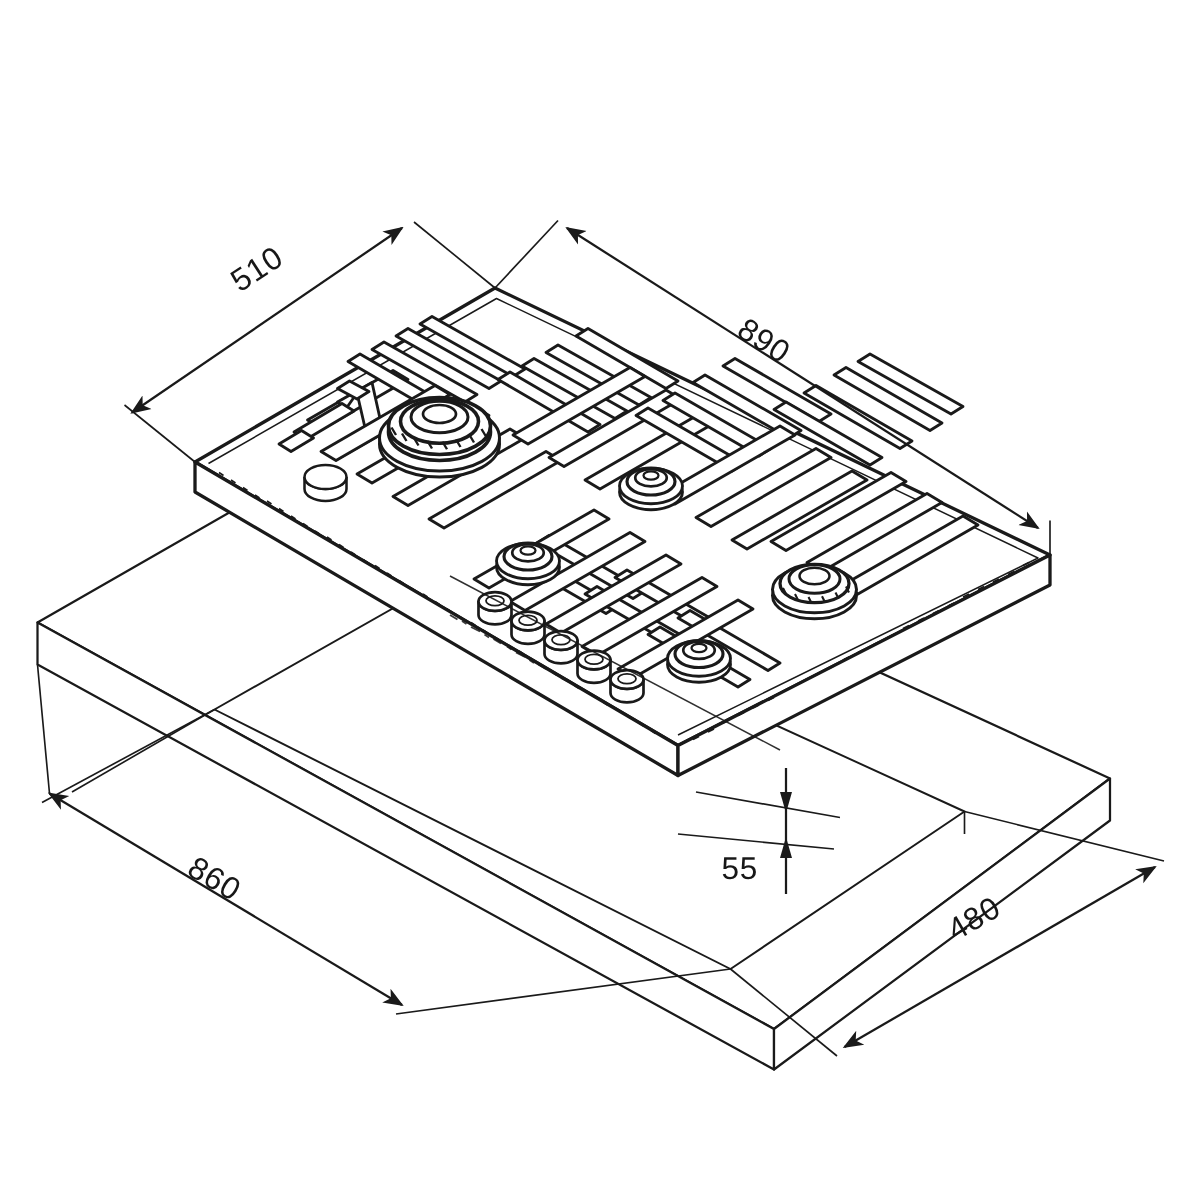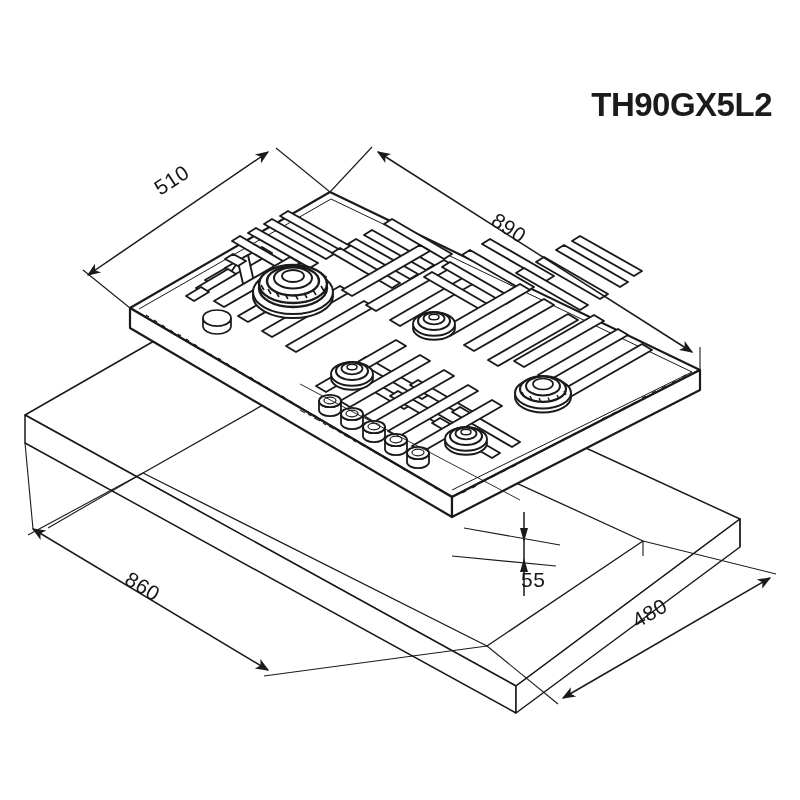--- a/index.html
+++ b/index.html
@@ -43,21 +43,21 @@
     position: absolute;
     font-family: "Liberation Sans", sans-serif;
     font-size: 21px;
     color: #171717;
     white-space: nowrap;
     letter-spacing: 0.5px;
   }
   .dim-510 { left: 150px; top: 180px; transform: rotate(-33deg); transform-origin: left top; }
   .dim-890 { left: 500px; top: 208px; transform: rotate(33deg); transform-origin: left top; }
   .dim-860 { left: 133px; top: 567px; transform: rotate(31deg); transform-origin: left top; }
-  .dim-55  { left: 481px; top: 568px; margin-left: 40px; }
+  .dim-55  { left: 481px; top: 568px; }
   .dim-480 { left: 628px; top: 612px; transform: rotate(-30deg); transform-origin: left top; }
 </style>
 </head>
 <body>
 
 <div id="stage">
 
   <svg id="drawing-svg" viewBox="0 0 800 800">
     <defs>
       <marker id="arrEnd" viewBox="0 0 10 10" refX="9" refY="5" markerWidth="9" markerHeight="9" orient="auto-start-reverse">
@@ -267,21 +267,20 @@
       <line x1="452" y1="556" x2="556" y2="566" stroke-width="1.1"></line>
 
       <line x1="563" y1="698" x2="770" y2="578" marker-start="url(#arrStart)" marker-end="url(#arrEnd)"></line>
       <line x1="487" y1="646" x2="558" y2="704" stroke-width="1.1"></line>
       <line x1="643" y1="541" x2="776" y2="574" stroke-width="1.1"></line>
       <line x1="740" y1="519" x2="740" y2="547" stroke-width="1.1"></line>
       <line x1="643" y1="541" x2="643" y2="556" stroke-width="1.1"></line>
     </g>
   </svg>
 
-  <div class="model-title">TH90GX5L2</div>
 
   <div class="dim-label dim-510">510</div>
 
   <div class="dim-label dim-890">890</div>
 
   <div class="dim-label dim-860">860</div>
 
   <div class="dim-label dim-55">55</div>
 
   <div class="dim-label dim-480">480</div>

